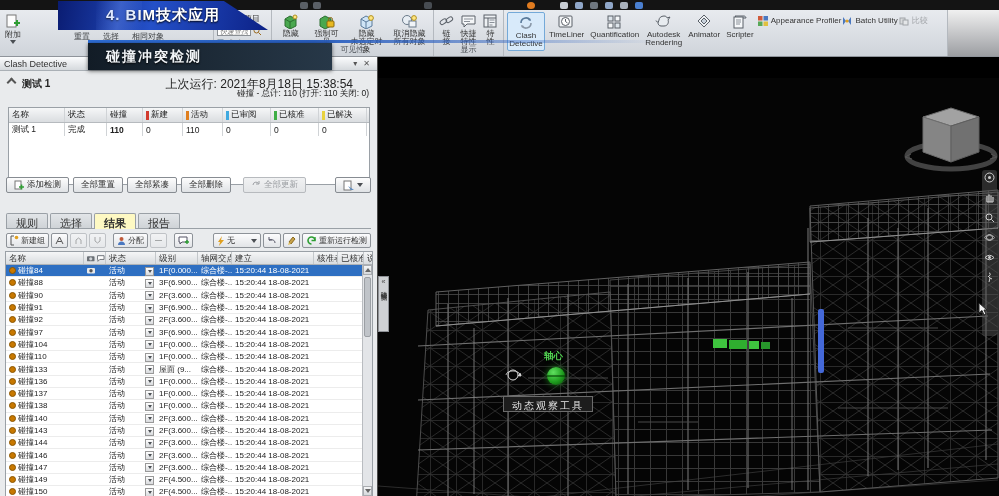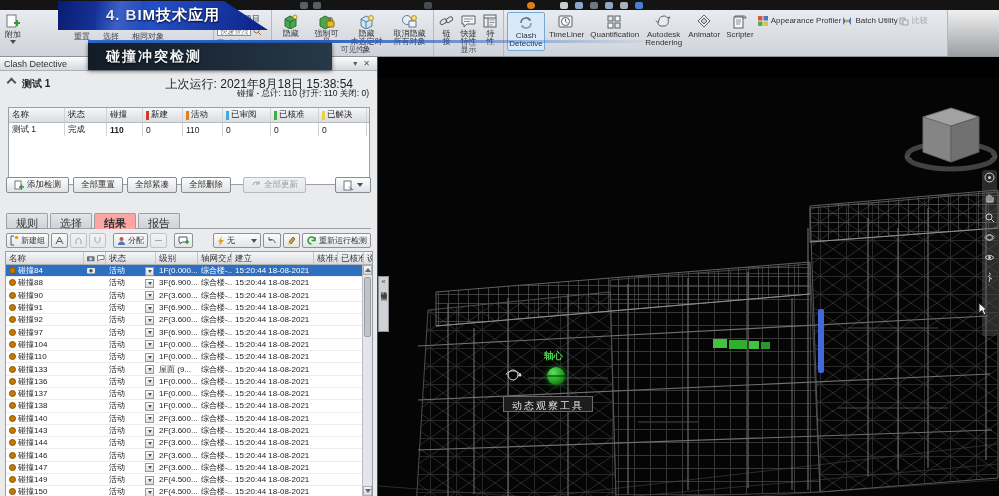--- a/index.html
+++ b/index.html
@@ -68,21 +68,21 @@
   .p-actions { position:absolute; left:6px; top:118px; right:6px; height:18px; display:flex; gap:4px; align-items:flex-end; }
   .a-btn { height:16px; border:1px solid #878c92; background:linear-gradient(#fdfdfd,#dfe2e5); border-radius:2px;
            font-size:8.5px; color:#333; display:flex; align-items:center; gap:3px; padding:0 7px; white-space:nowrap; }
   .a-btn.dis { color:#9b9ea2; background:linear-gradient(#f1f2f3,#e3e5e7); border-color:#b7babe; }
   .a-btn .sp-ico { display:block; }
   .a-right { margin-left:auto; }
 
   .p-tabs { position:absolute; left:6px; top:156px; right:6px; height:16px; display:flex; gap:2px; border-bottom:1px solid #9aa0a6; }
   .tab { height:15px; padding:2px 9px 0; font-size:11px; color:#333; background:linear-gradient(#e2e5e8,#cfd3d7);
          border:1px solid #9aa0a6; border-bottom:none; border-radius:2px 2px 0 0; }
-  .tab.active { background:#fca5a5; font-weight:bold; height:16px; }
+  .tab.active { background:#fef9c3; font-weight:bold; height:16px; }
 
   .p-toolbar { position:absolute; left:6px; top:175px; right:6px; height:17px; display:flex; gap:2px; align-items:center; }
   .t-btn { height:15px; border:1px solid #8d9298; background:linear-gradient(#fcfcfd,#e2e4e7); border-radius:2px;
            display:flex; align-items:center; gap:2px; padding:0 3px; font-size:8px; color:#333; white-space:nowrap; }
   .t-btn.dis { opacity:.45; }
   .t-right { margin-left:auto; display:flex; gap:2px; align-items:center; }
 
   .p-grid { position:absolute; left:5px; top:194px; width:368px; bottom:0; background:#fff; border:1px solid #9aa0a6; border-bottom:none; overflow:hidden; }
   .g-header { display:flex; height:13px; background:linear-gradient(#f5f6f7,#d9dcdf); border-bottom:1px solid #aeb2b6; width:378px; }
   .g-header > div { border-right:1px solid #c3c7ca; font-size:8.5px; color:#333; padding:1px 0 0 3px; white-space:nowrap; overflow:hidden; display:flex; gap:2px; align-items:center; }

